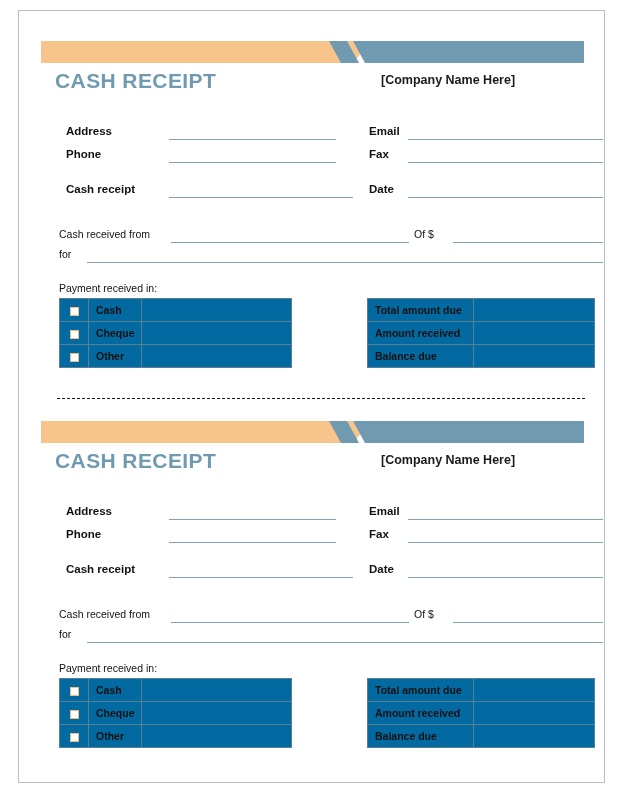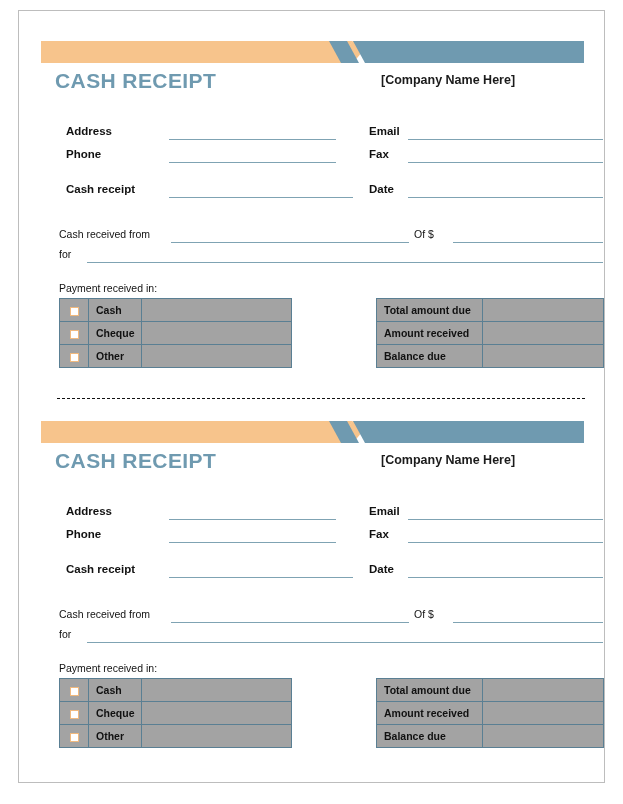--- a/index.html
+++ b/index.html
@@ -94,21 +94,21 @@
     border-collapse: collapse;
     table-layout: fixed;
   }
   table td {
     border: 1px solid #5a7f93;
     height: 22px;
     padding: 0 0 0 7px;
     font-size: 10.5px;
     font-weight: bold;
     color: #111111;
-    background: #a3a3a3;
+    background: #0369a1;
     vertical-align: middle;
     white-space: nowrap;
   }
   td.cb-cell {
     padding: 0;
     text-align: center;
     vertical-align: middle;
   }
   .checkbox {
     display: inline-block;
@@ -118,21 +118,21 @@
     background: #ffffff;
     box-sizing: border-box;
     vertical-align: middle;
   }
 
   .pay-table  { left: 40px; }
   .pay-table  col.c1 { width: 29px; }
   .pay-table  col.c2 { width: 53px; }
   .pay-table  col.c3 { width: 150px; }
 
-  .due-table  { left: 357px; }
+  .due-table  { left: 348px; }
   .due-table  col.d1 { width: 106px; }
   .due-table  col.d2 { width: 121px; }
 
   
   .separator {
     position: absolute;
     left: 38px;
     top: 387px;
     width: 528px;
     height: 0;

